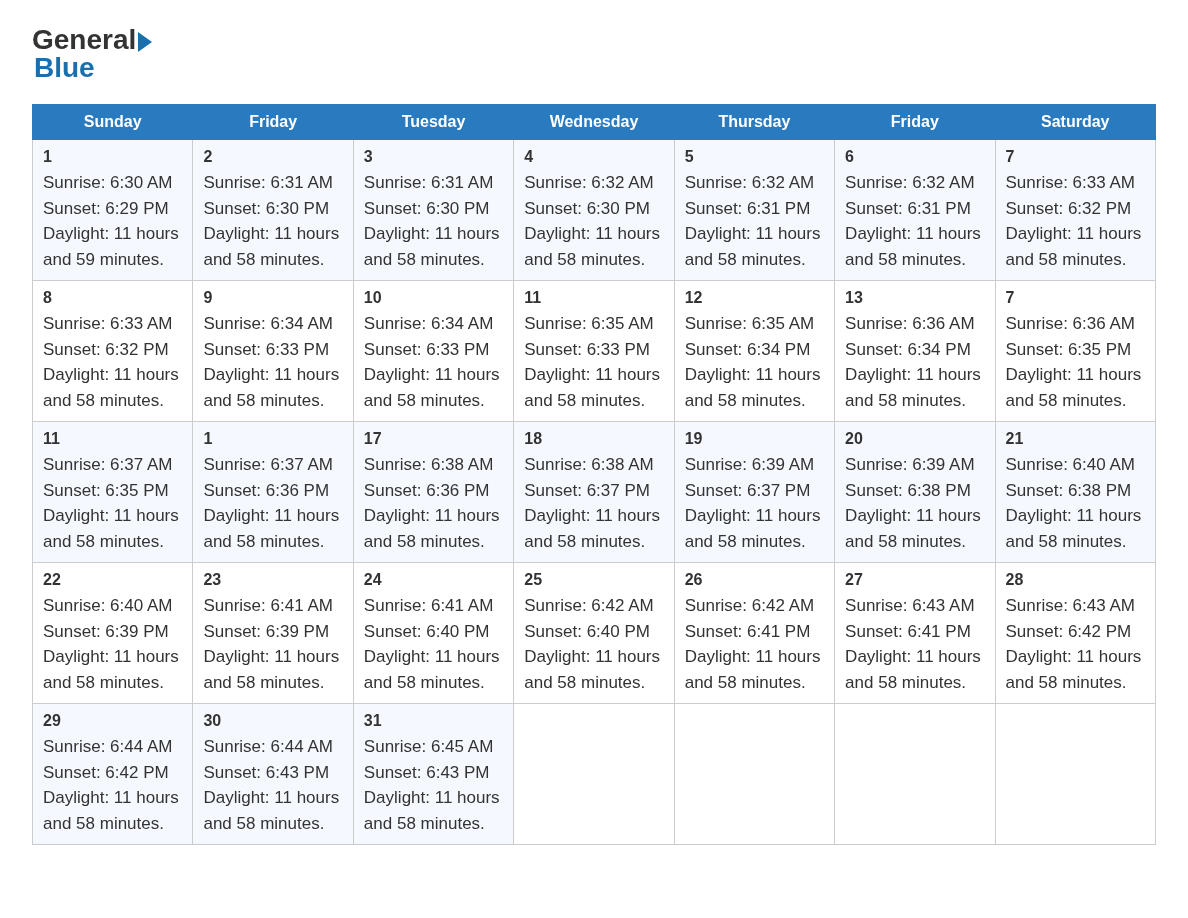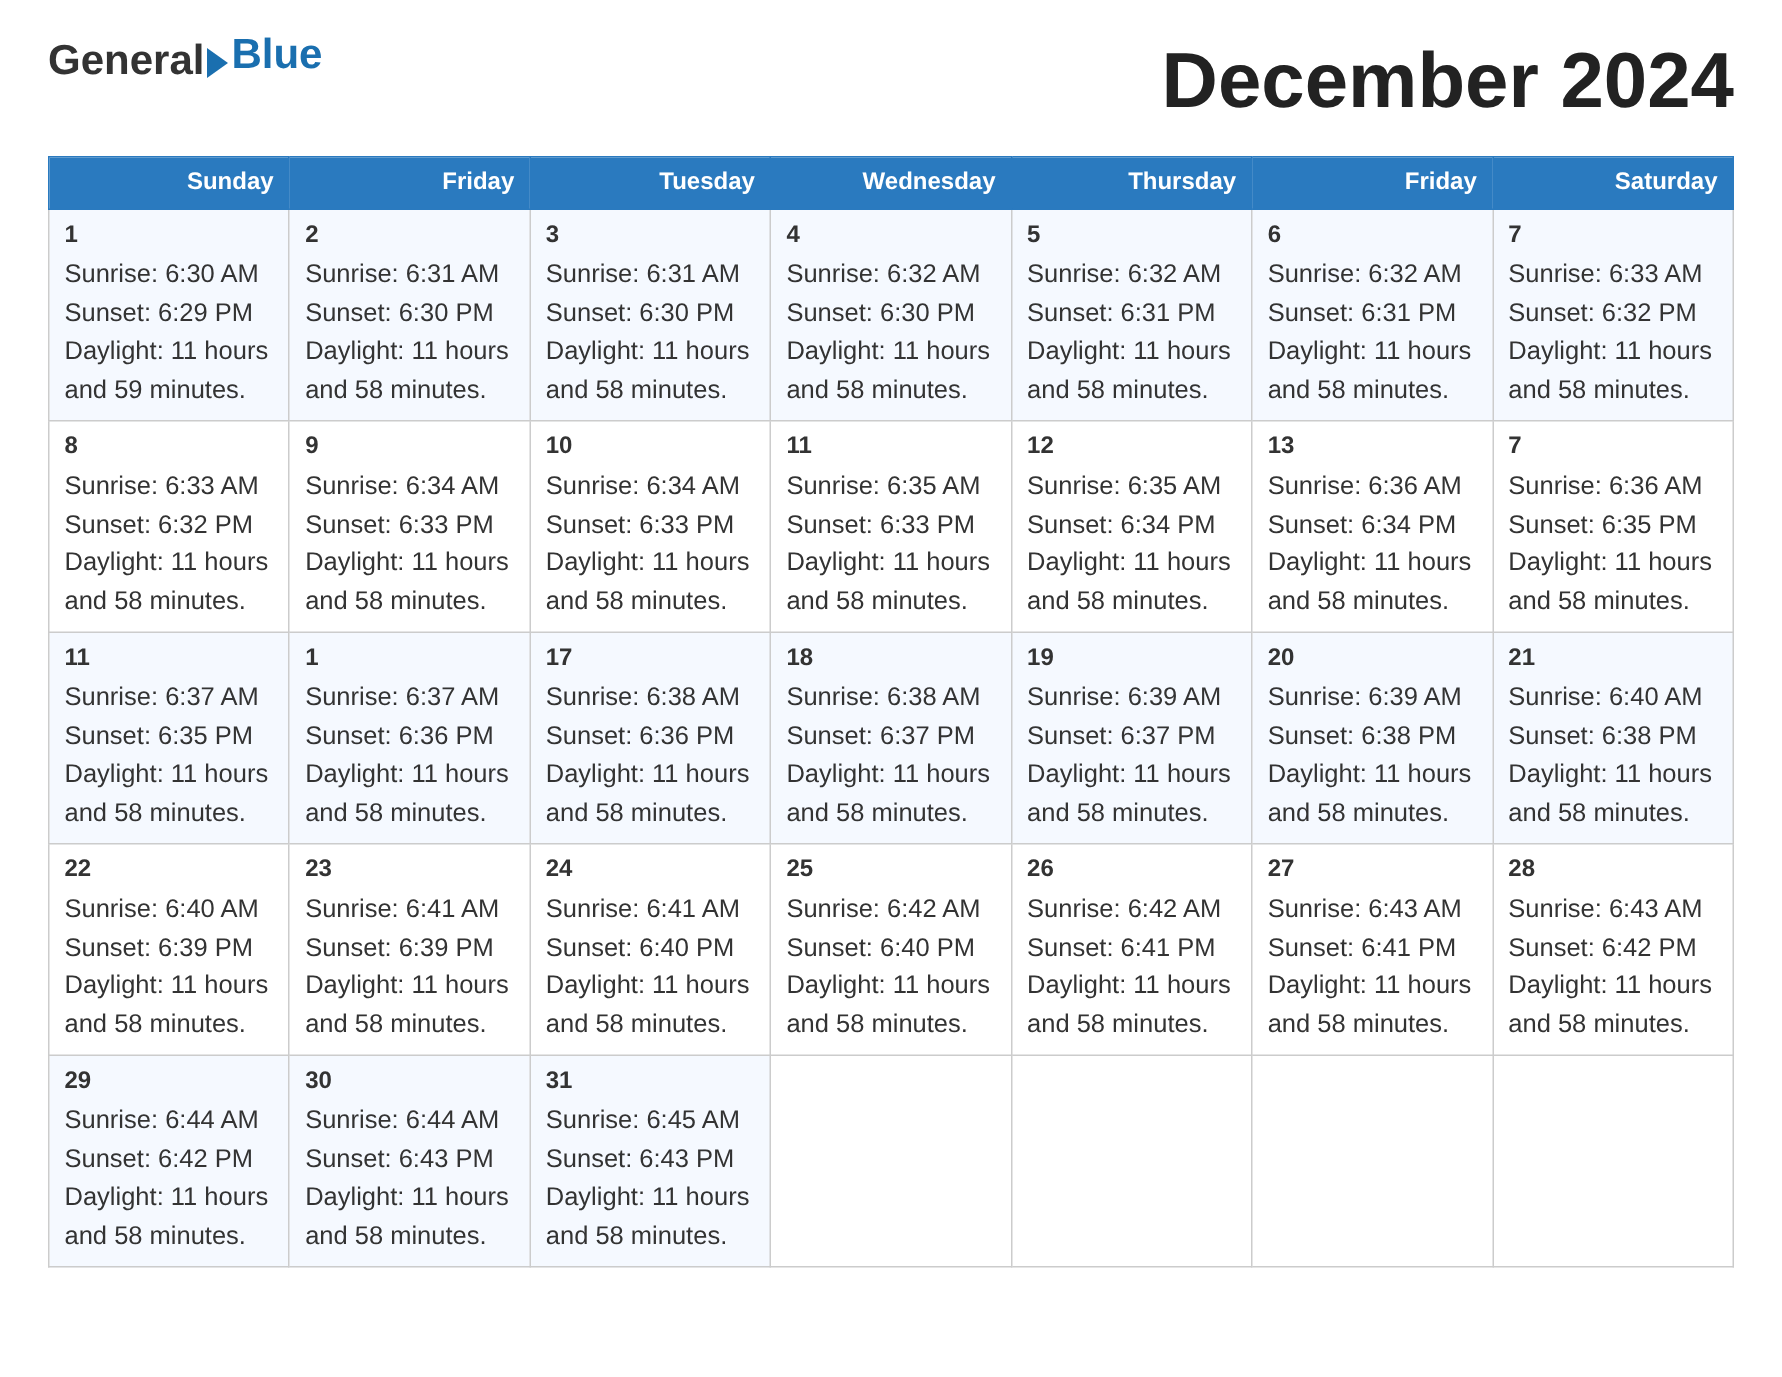--- a/index.html
+++ b/index.html
@@ -11,21 +11,21 @@
       min-height: 918px;
     }
     .header-section {
       display: flex;
       justify-content: space-between;
       align-items: flex-start;
       margin-bottom: 20px;
     }
     .logo {
       display: flex;
-      flex-direction: row;
+      flex-direction: column;
       align-items: flex-start;
     }
     .logo-top {
       display: flex;
       align-items: center;
     }
     .logo-general {
       font-size: 28px;
       font-weight: bold;
       color: #333;
@@ -62,21 +62,21 @@
       width: 100%;
       border-collapse: collapse;
       table-layout: fixed;
     }
     thead tr th {
       background-color: #2a7abf;
       color: #fff;
       font-size: 16px;
       font-weight: bold;
       padding: 8px 10px;
-      text-align: right;
+      text-align: center;
       border: 1px solid #2a7abf;
     }
     tbody tr td {
       vertical-align: top;
       padding: 8px 10px;
       border: 1px solid #ccc;
       font-size: 13px;
       color: #333;
       height: 110px;
     }
@@ -105,21 +105,20 @@
 
 <div class="header-section">
   <div class="logo">
     <div class="logo-top">
       <span class="logo-general">General</span>
       <div class="logo-arrow"></div>
     </div>
     <span class="logo-blue">Blue</span>
   </div>
   <div class="title-section">
-    <div class="month-title">December 2024</div>
   </div>
 </div>
 
 <table>
   <thead>
     <tr>
     <th>Sunday</th>
         <th>Friday</th>
         <th>Tuesday</th>
         <th>Wednesday</th>

